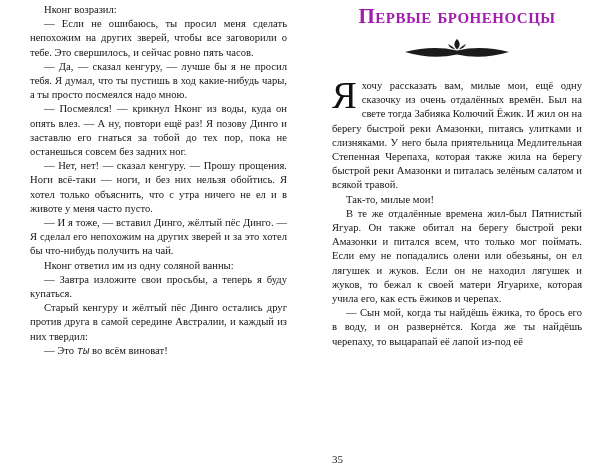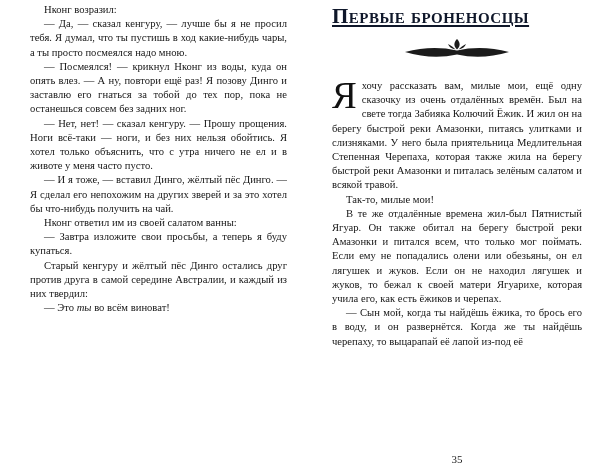--- a/index.html
+++ b/index.html
@@ -11,51 +11,51 @@
   .book{position:relative;width:600px;height:472px;}
   .page{position:absolute;top:0;height:472px;}
   .page.left{left:30px;width:257px;padding-top:3px;overflow:hidden;}
   .page.right{left:332px;width:250px;}
   .text p{
     margin:0;font-size:10.6px;line-height:14.2px;
     text-align:justify;text-indent:14px;
   }
   .text p.no-indent{text-indent:0;}
   .text p.space-before{margin-top:12px;}
-  .it{font-style:italic;}
+  .it{font-style:italic;font-family:Liberation Mono, monospace;}
   h1.chapter-title{
-    margin:4px 0 0 0;text-align:left;font-weight:bold;
+    margin:4px 0 0 0;text-align:center;font-weight:bold;
     font-size:21px;font-variant:small-caps;letter-spacing:0.5px;
-    color:#0f172a;
-    text-decoration:underline;
+    color:#a21caf;
   }
   .ornament{width:110px;margin:9px auto 15px auto;display:block;text-align:center;}
   .dropcap{
     float:left;font-size:37px;line-height:29px;
     padding:2px 5px 0 0;font-weight:normal;color:#111;
   }
   .right-text{max-height:360px;overflow:hidden;}
   .page-number{
     position:absolute;bottom:7px;left:0;width:100%;
-    text-align:center;font-size:11px;color:#222;
+    font-size:11px;color:#222;
   }
 </style>
 </head>
 <body>
 
 <div class="book">
 
   <div class="page left">
     <div class="text" id="left-text">
         <p><span>Нконг возразил:</span></p>
+        <p><span>— Если не ошибаюсь, ты просил меня сделать непохожим на других зверей, чтобы все заговорили о тебе. Это свершилось, и сейчас ровно пять часов.</span></p>
         <p><span>— Да, — сказал кенгуру, — лучше бы я не просил тебя. Я думал, что ты пустишь в ход какие-нибудь чары, а ты просто посмеялся надо мною.</span></p>
         <p><span>— Посмеялся! — крикнул Нконг из воды, куда он опять влез. — А ну, повтори ещё раз! Я позову Динго и заставлю его гнаться за тобой до тех пор, пока не останешься совсем без задних ног.</span></p>
         <p><span>— Нет, нет! — сказал кенгуру. — Прошу прощения. Ноги всё-таки — ноги, и без них нельзя обойтись. Я хотел только объяснить, что с утра ничего не ел и в животе у меня часто пусто.</span></p>
         <p><span>— И я тоже, — вставил Динго, жёлтый пёс Динго. — Я сделал его непохожим на других зверей и за это хотел бы что-нибудь получить на чай.</span></p>
-        <p><span>Нконг ответил им из своей салатом ванны:</span></p>
+        <p><span>Нконг ответил им из одну соляной ванны:</span></p>
         <p><span>— Завтра изложите свои просьбы, а теперь я буду купаться.</span></p>
         <p><span>Старый кенгуру и жёлтый пёс Динго остались друг против друга в самой середине Австралии, и каждый из них твердил:</span></p>
         <p><span>— Это </span><span class="it">ты</span><span> во всём виноват!</span></p>
       </div>
   </div>
 
   <div class="page right">
     <h1 class="chapter-title">Первые броненосцы</h1>
 
     <div class="ornament">

